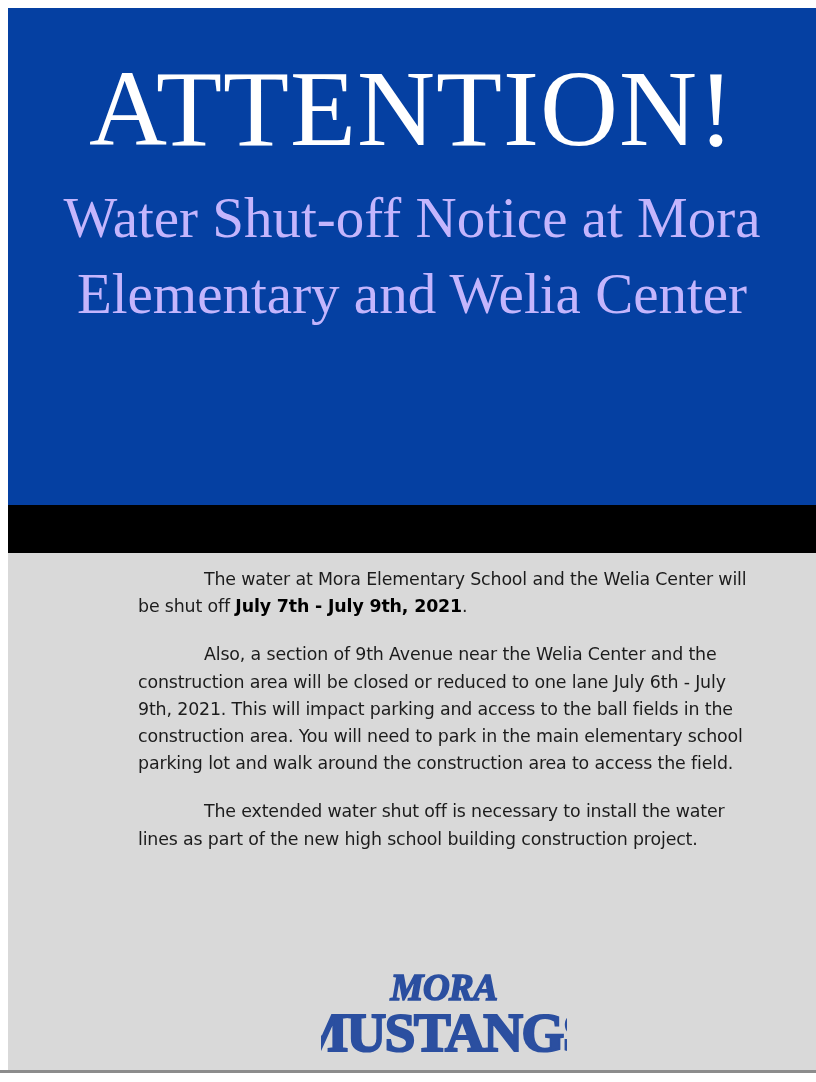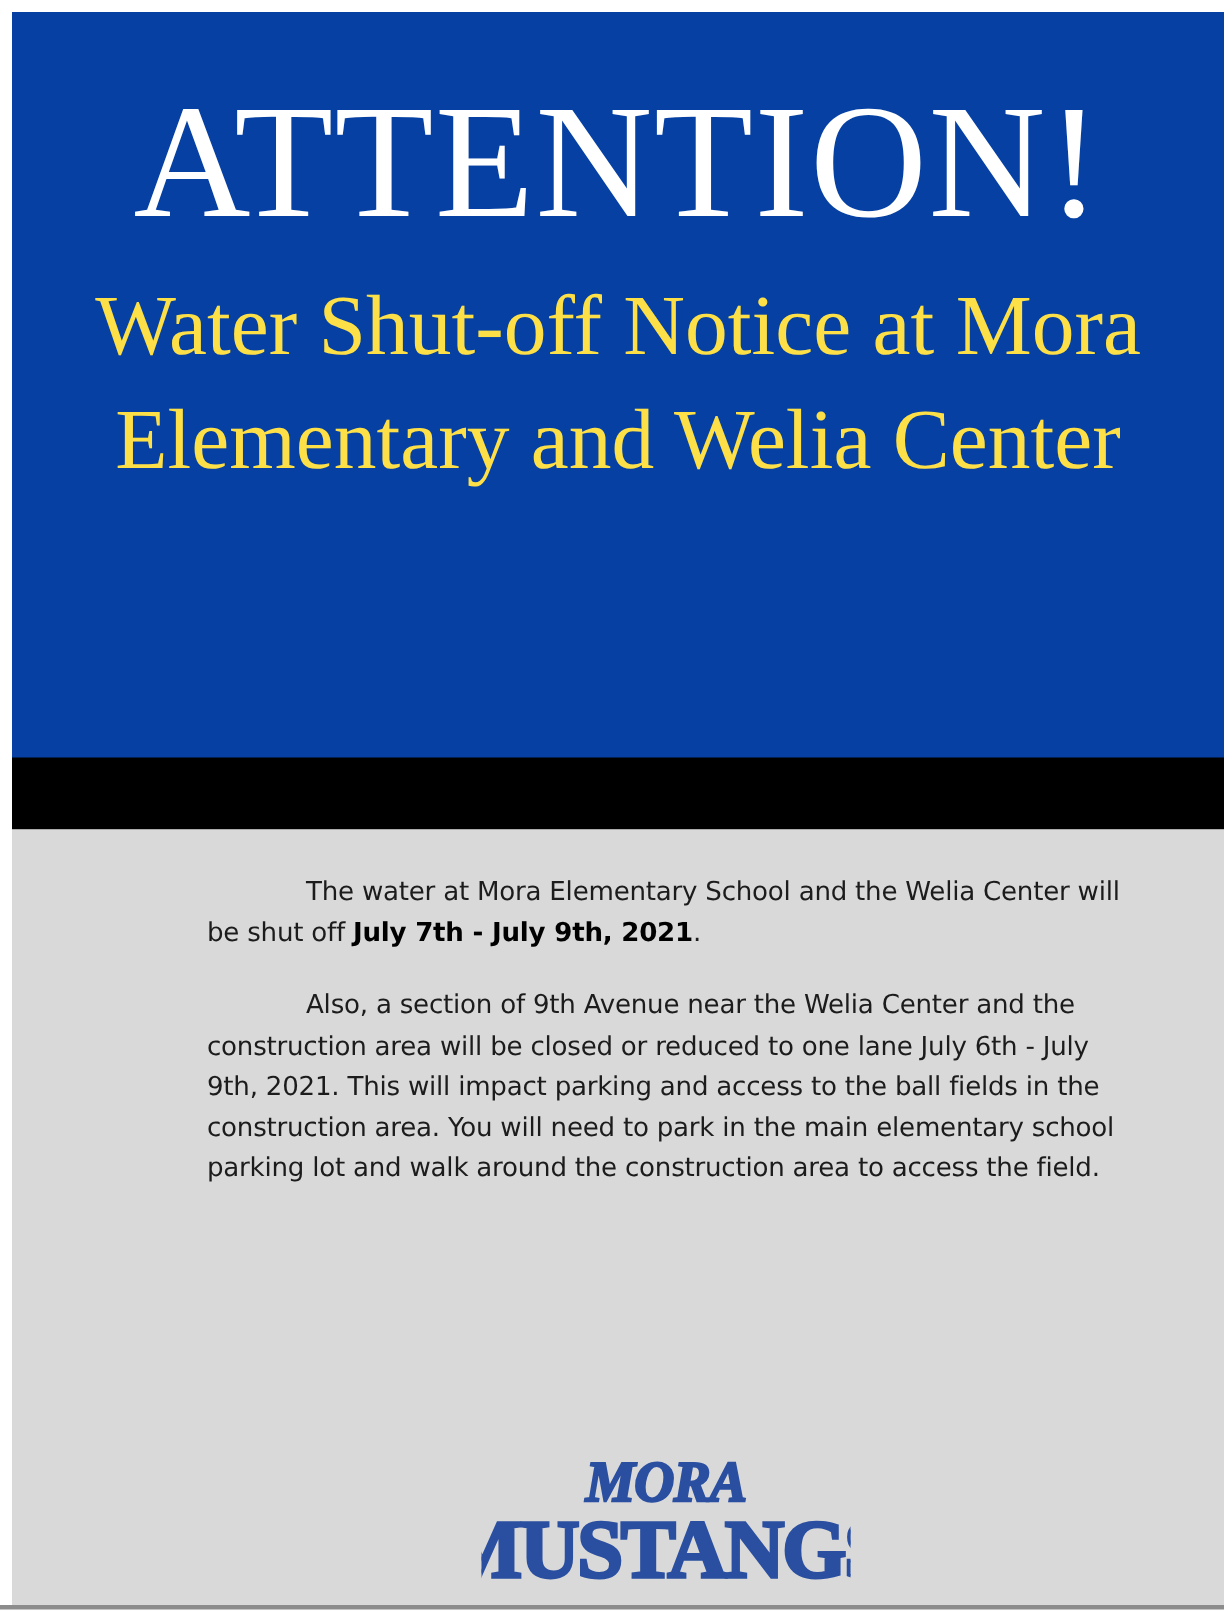--- a/index.html
+++ b/index.html
@@ -56,21 +56,21 @@
     font-weight: 400;
     text-align: center;
     margin: 0;
     white-space: nowrap;
   }
 
   .subtitle {
     font-family: "Liberation Serif", "DejaVu Serif", serif;
     font-size: 57px;
     line-height: 1.33;
-    color: #fde047;
+    color: #c4b5fd;
     font-weight: 400;
     text-align: center;
     margin: 14px;
     margin-top: 16px;
     max-width: 790px;
   }
 
   
   .black-band {
     position: absolute;
@@ -97,21 +97,21 @@
     top: 13px;
     width: 618px;
     font-family: "DejaVu Sans", "Liberation Sans", sans-serif;
     font-size: 17.4px;
     line-height: 27.2px;
     color: #1c1c1c;
     letter-spacing: -0.15px;
   }
 
   .body-copy p {
-    margin: 16px 0 21px 0;
+    margin: 0 0 21px 0;
     text-indent: 66px;
   }
   .body-copy p:last-child { margin-bottom: 0; }
 
   .body-copy b { font-weight: bold; color: #000000; }
 
   
   .logo-wrap {
     position: absolute;
     left: 0;
@@ -142,20 +142,21 @@
     </div>
   </div>
 
   <div class="black-band"></div>
 
   <div class="body-band">
 
     <div class="body-copy" id="body-copy">
         <p><span>The water at Mora Elementary School and the Welia Center will be shut off </span><b>July 7th - July 9th, 2021</b><span>.</span></p>
         <p><span>Also, a section of 9th Avenue near the Welia Center and the construction area will be closed or reduced to one lane July 6th - July 9th, 2021.  This will impact parking and access to the ball fields in the construction area.  You will need to park in the main elementary school parking lot and walk around the construction area to access the field.</span></p>
+        <p><span>The extended water shut off is necessary to install the water lines as part of the new high school building construction project.</span></p>
       </div>
 
     <div class="logo-wrap">
       <svg class="logo-svg" width="246" height="96" viewBox="0 0 246 96" xmlns="http://www.w3.org/2000/svg">
         <g fill="#2b4fa0" stroke="#2b4fa0" stroke-width="1">
 
           <text id="logo-line1-text" x="123" y="34" font-family="Liberation Serif, DejaVu Serif, serif" font-size="37" font-weight="bold" font-style="italic" text-anchor="middle" transform="scale(1,1.04)" letter-spacing="-0.5" stroke-width="1.6">MORA</text>
 
           <text id="logo-line2-text" x="123" y="86" font-family="Liberation Serif, DejaVu Serif, serif" font-size="55" font-weight="bold" text-anchor="middle" letter-spacing="-1.5" stroke-width="2.2">MUSTANGS</text>
         </g>

